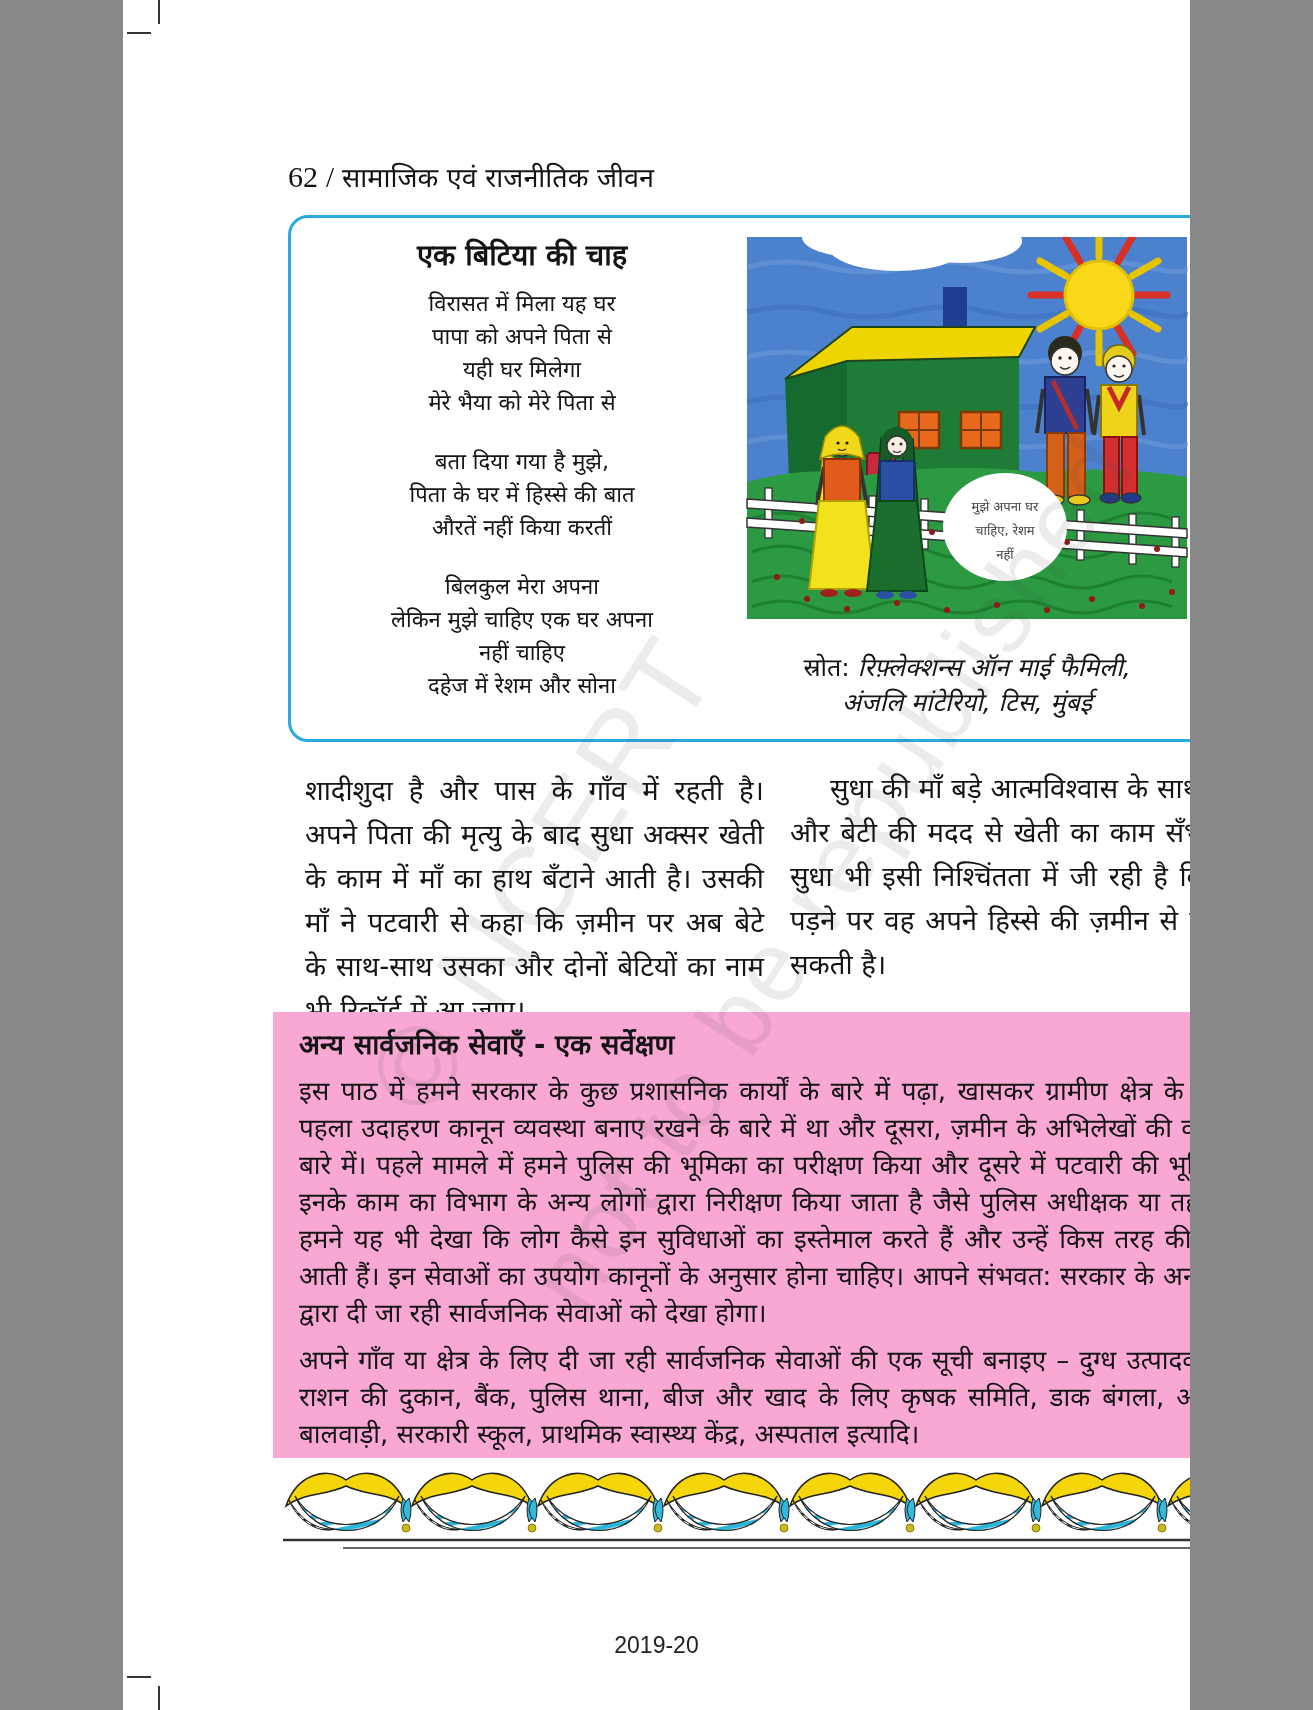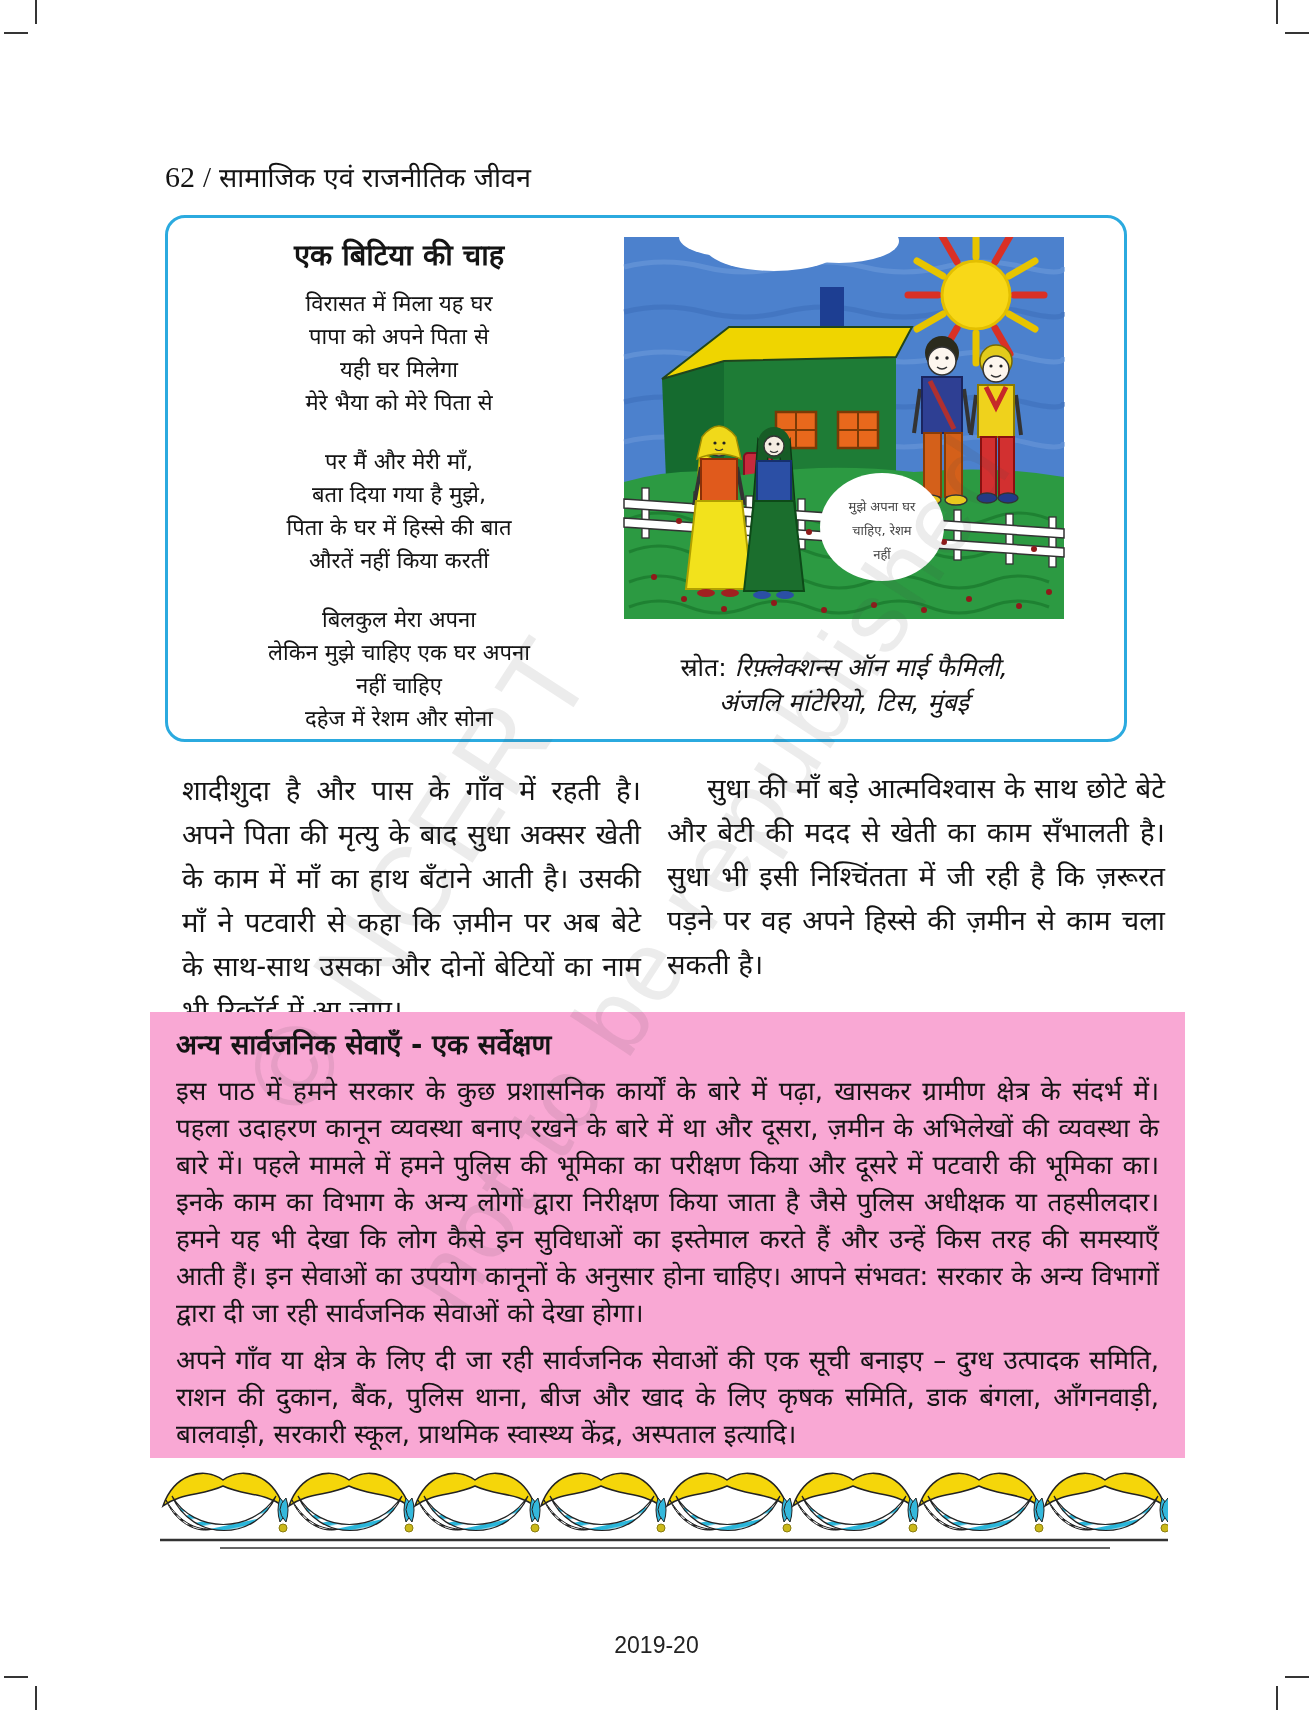--- a/index.html
+++ b/index.html
@@ -1,16 +1,16 @@
 <!DOCTYPE html>
 <html><head>
 <meta charset="utf-8">
 <style>
   html,body{margin:0;padding:0;background:#888;}
-  .page{position:relative;width:1313px;height:1710px;background:#ffffff;overflow:hidden;
+  .page{position:relative;width:1067px;height:1710px;background:#ffffff;overflow:hidden;
         font-family:"DejaVu Sans",sans-serif;color:#141414;margin:0 auto;}
   
   .crop{position:absolute;background:#353535;}
   
   .header{position:absolute;left:165px;top:158px;font-size:27px;white-space:nowrap;}
   .header .num{font-family:"Liberation Serif",serif;font-size:30px;}
   .header .sep{padding:0 8px;font-family:"Liberation Serif",serif;font-size:29px;}
   
   .poem-box{position:absolute;left:165px;top:215px;width:962px;height:527px;
             border:3.5px solid #2BAADF;border-radius:20px;box-sizing:border-box;background:#fff;}
@@ -69,21 +69,20 @@
   <div class="poem-box">
     <div class="poem-col">
       <div class="poem-title">एक बिटिया की चाह</div>
       <div class="stanza">
         <div>विरासत में मिला यह घर</div>
         <div>पापा को अपने पिता से</div>
         <div>यही घर मिलेगा</div>
         <div>मेरे भैया को मेरे पिता से</div>
       </div>
       <div class="stanza">
-        <div>पर मैं और मेरी माँ,</div>
         <div>बता दिया गया है मुझे,</div>
         <div>पिता के घर में हिस्से की बात</div>
         <div>औरतें नहीं किया करतीं</div>
       </div>
       <div class="stanza">
         <div>बिलकुल मेरा अपना</div>
         <div>लेकिन मुझे चाहिए एक घर अपना</div>
         <div>नहीं चाहिए</div>
         <div>दहेज में रेशम और सोना</div>
       </div>

